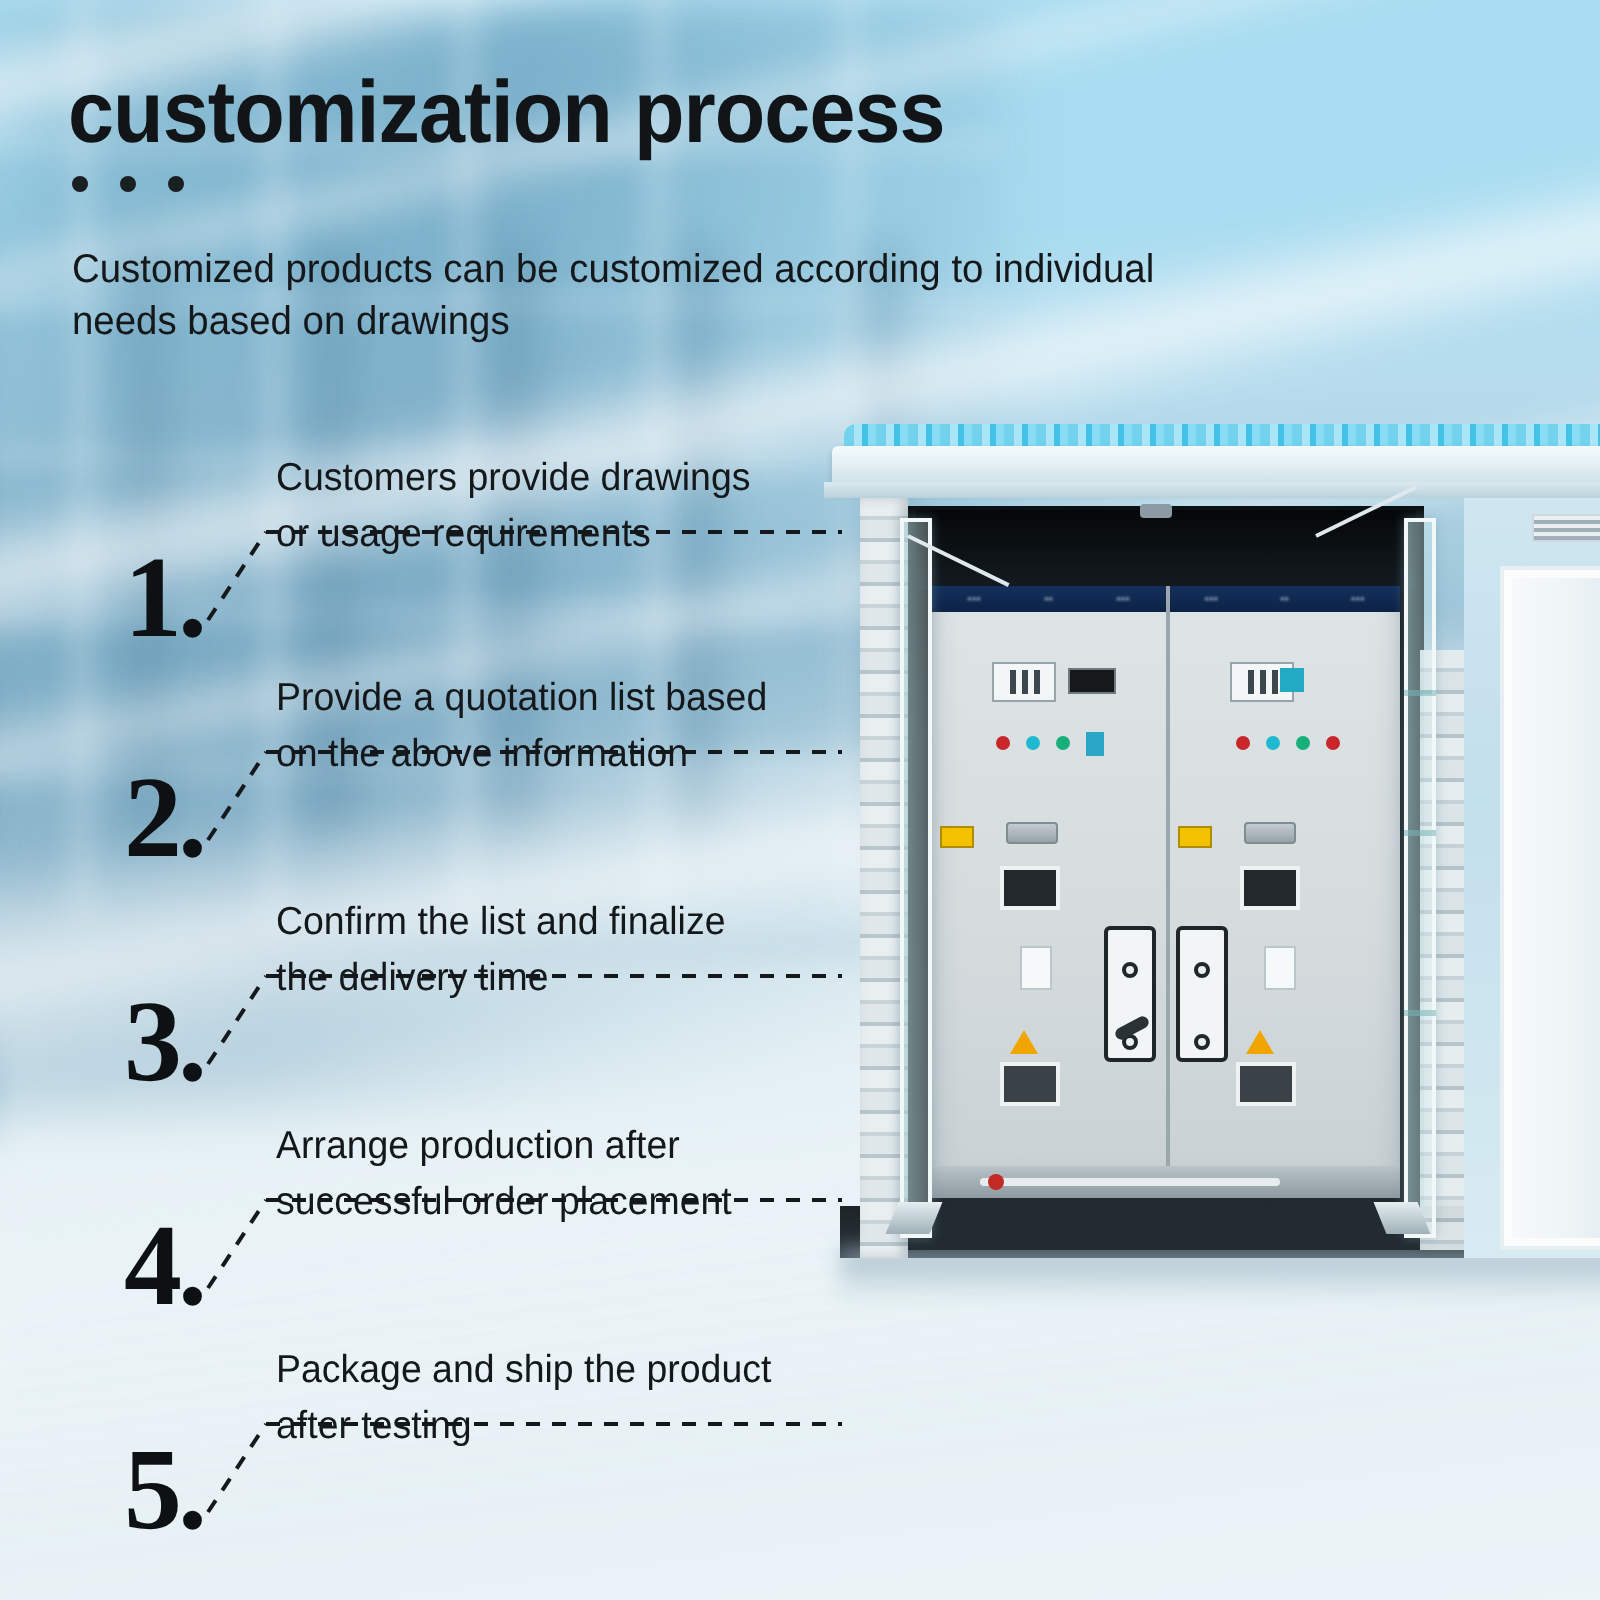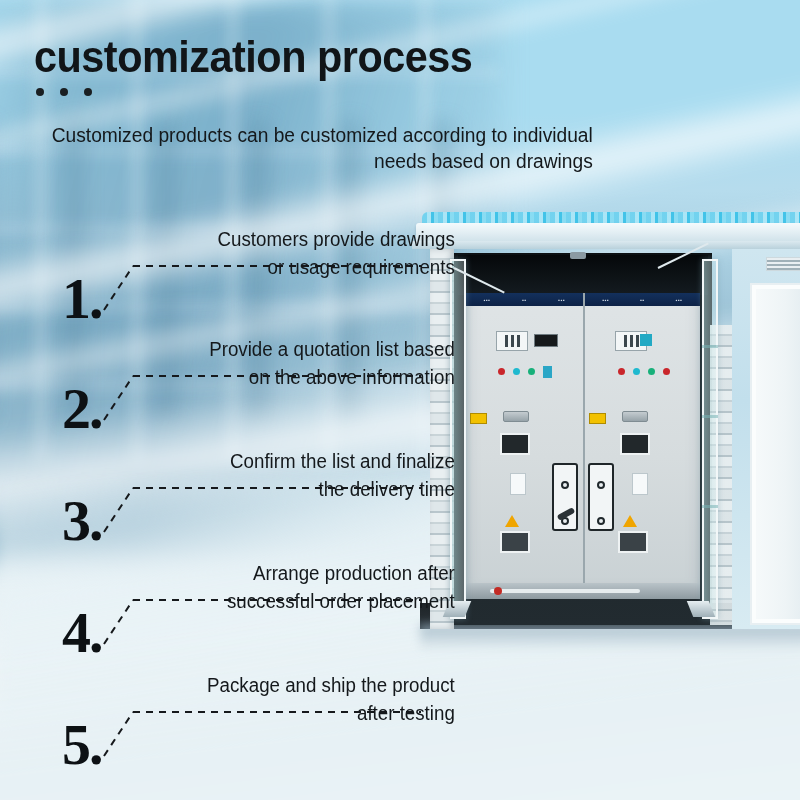--- a/index.html
+++ b/index.html
@@ -9,21 +9,20 @@
     font-family:"Liberation Sans", sans-serif;
     background:#dfeef4;
   }
 
   
   .canvas{
     position:relative;
     width:800px; height:800px;
     overflow:hidden;
     background:#0369a1;
-    text-align:right;
   }
 
   
   .bg-sky{
     position:absolute; inset:0;
     background:
       linear-gradient(178deg,#a9dcf0 0%, #a9dcf0 16%, #b6dced 26%, #9fc5d8 40%,
                       #cfe3ec 55%, #e6f1f5 68%, #eef5f8 82%, #e9f2f6 100%);
   }
   

